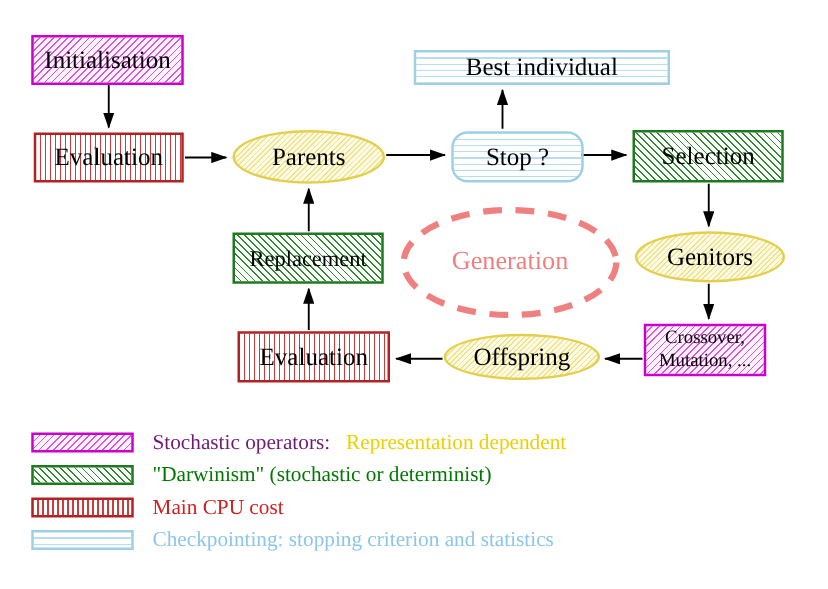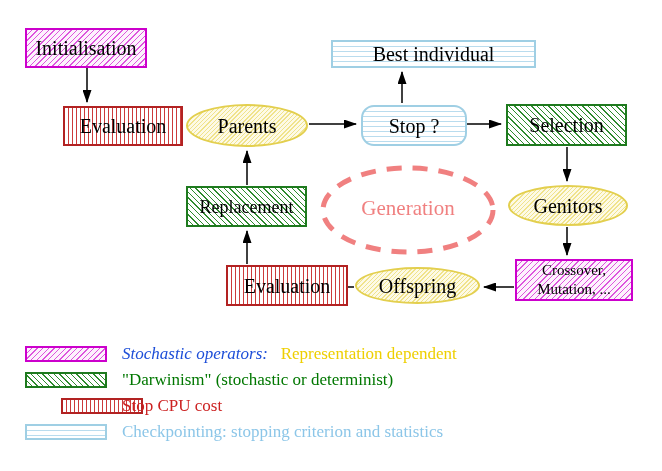--- a/index.html
+++ b/index.html
@@ -16,21 +16,20 @@
     background:repeating-linear-gradient(135deg,#fdf2fd 0px,#fdf2fd 3px,#dd55dd 3px,#dd55dd 4px);
     border:2px solid #cc00cc;
   }
   .hatch-green{
     background:repeating-linear-gradient(45deg,#ffffff 0px,#ffffff 3px,#2e8b2e 3px,#2e8b2e 4px);
     border:2px solid #1e7a1e;
   }
   .lines-red{
     background:repeating-linear-gradient(90deg,#ffffff 0px,#ffffff 3px,#cc3b3b 3px,#cc3b3b 4px);
     border:2px solid #b22222;
-    margin-left:36px;
   }
   .lines-cyan{
     background:repeating-linear-gradient(180deg,#ffffff 0px,#ffffff 4px,#b9dcee 4px,#b9dcee 5px);
     border:2px solid #9fcfe4;
   }
   .hatch-yellow{
     background:repeating-linear-gradient(135deg,#fdfae6 0px,#fdfae6 2px,#f0e38c 2px,#f0e38c 3px);
     border:2px solid #e3cf4e;
   }
   .ellipse{border-radius:50%;}
@@ -38,21 +37,21 @@
   .lbl18{font-size:18px;line-height:1;}
   .lbl15{font-size:15px;line-height:1.3;}
   #arrow-layer{position:absolute;left:0;top:0;pointer-events:none;}
   #generation-label{
     position:absolute;left:323px;top:196px;width:170px;text-align:center;
     color:#f08080;font-size:21px;
   }
   
   .legend-swatch{position:absolute;left:25px;width:82px;height:16px;box-sizing:border-box;}
   .legend-text{position:absolute;left:122px;font-size:17px;white-space:nowrap;line-height:16px;}
-  .c-magenta{color:#1d4ed8;font-style:italic;}
+  .c-magenta{color:#701a75;}
   .c-gold{color:#eecf00;}
   .c-green{color:#007700;}
   .c-red{color:#cc2222;}
   .c-cyan{color:#8cc6e8;}
 </style>
 </head>
 <body>
 
 <div id="canvas">
 
@@ -85,21 +84,21 @@
   <div class="node hatch-yellow ellipse lbl20" style="left:186px;top:104px;width:122px;height:43px;">Parents</div>
 
   <div class="node lines-cyan lbl20" style="left:290px;top:40px;width:205px;height:28px;margin-left:41px;">Best individual</div>
 
   <div class="node lines-cyan lbl20" style="left:361px;top:105px;width:106px;height:41px;border-radius:13px;">Stop ?</div>
 
   <div class="node hatch-yellow ellipse lbl20" style="left:508px;top:185px;width:120px;height:41px;">Genitors</div>
 
   <div class="node hatch-green lbl20" style="left:506px;top:104px;width:121px;height:42px;">Selection</div>
 
-  <div class="node hatch-magenta lbl15" style="left:515px;top:259px;width:118px;height:42px;flex-direction:column;">
+  <div class="node hatch-magenta lbl15" style="left:515px;top:259px;width:98px;height:42px;flex-direction:column;">
     <span>Crossover,</span>
     <span>Mutation, ...</span>
   </div>
 
   <div class="node hatch-yellow ellipse lbl20" style="left:355px;top:267px;width:125px;height:37px;">Offspring</div>
 
   <div class="node lines-red lbl20" style="left:190px;top:265px;width:122px;height:41px;">Evaluation</div>
 
   <div class="node hatch-green lbl18" style="left:186px;top:186px;width:121px;height:41px;">Replacement</div>
 
@@ -109,18 +108,18 @@
   <div class="legend-text" style="top:346px;">
     <span class="c-magenta">Stochastic operators:</span>
     <span>&nbsp;</span>
     <span class="c-gold">Representation dependent</span>
   </div>
 
   <div class="legend-swatch hatch-green" style="top:372px;"></div>
   <div class="legend-text c-green" style="top:372px;">"Darwinism" (stochastic or determinist)</div>
 
   <div class="legend-swatch lines-red" style="top:398px;"></div>
-  <div class="legend-text c-red" style="top:398px;">Stop CPU cost</div>
+  <div class="legend-text c-red" style="top:398px;">Main CPU cost</div>
 
   <div class="legend-swatch lines-cyan" style="top:424px;"></div>
   <div class="legend-text c-cyan" style="top:424px;">Checkpointing: stopping criterion and statistics</div>
 
 </div>
 
 </body></html>

